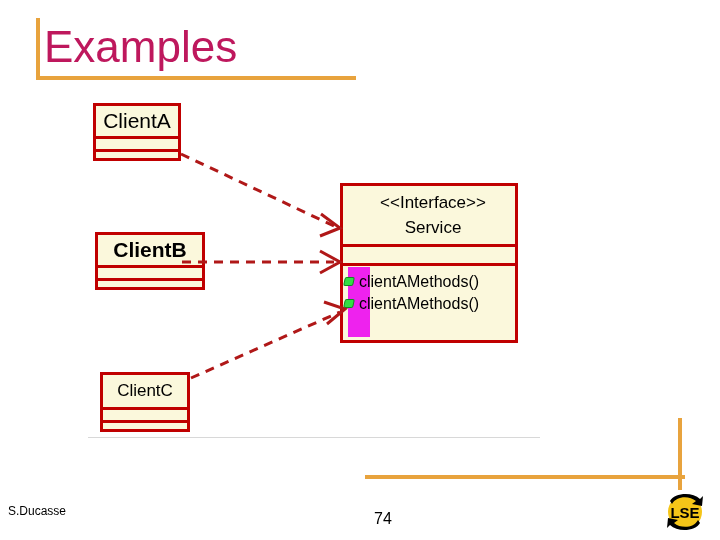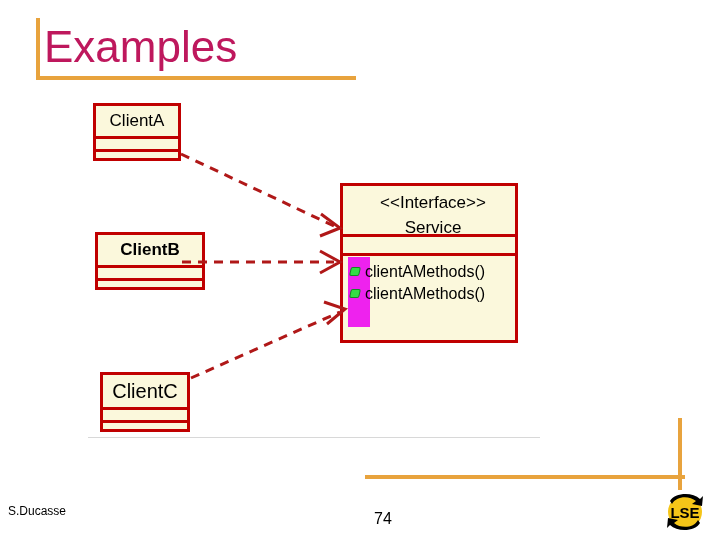--- a/index.html
+++ b/index.html
@@ -65,36 +65,36 @@
     width: 100%;
     box-sizing: border-box;
   }
 
   
   #client-a-box { left: 93px;  top: 103px; width: 88px;  height: 58px; }
   #client-b-box { left: 95px;  top: 232px; width: 110px;  height: 58px; font-weight: bold; }
   #client-c-box { left: 100px; top: 372px; width: 90px;  height: 60px; }
 
   #client-a-box .uml-title,
-  #client-b-box .uml-title { font-size: 17px; line-height: 30px; height: 30px; }
-  #client-c-box .uml-title { font-size: 20px; line-height: 32px; height: 32px; }
+  #client-b-box .uml-title { font-size: 21px; line-height: 30px; height: 30px; }
+  #client-c-box .uml-title { font-size: 17px; line-height: 32px; height: 32px; }
 
   #client-a-box .uml-compartment,
   #client-b-box .uml-compartment { height: 10px; }
   #client-c-box .uml-compartment { height: 10px; }
 
   
   #service-box {
     left: 340px;
     top: 183px;
     width: 178px;
     height: 160px;
   }
   #service-header {
-    height: 48px;
+    height: 58px;
     padding-top: 4px;
     box-sizing: border-box;
     margin-left: 8px;
   }
   #service-stereotype,
   #service-name {
     font-size: 17px;
     line-height: 25px;
     text-align: center;
     white-space: nowrap;
@@ -113,21 +113,20 @@
     top: 1px;
     width: 22px;
     height: 70px;
     background: #EE22EE;
   }
   .method-row {
     position: relative;
     height: 22px;
     display: flex;
     align-items: center;
-    padding-left: 6px;
     box-sizing: border-box;
   }
   .method-marker {
     position: relative;
     width: 14px;
     height: 12px;
     flex: none;
     margin-right: 2px;
   }
   .method-marker i {

